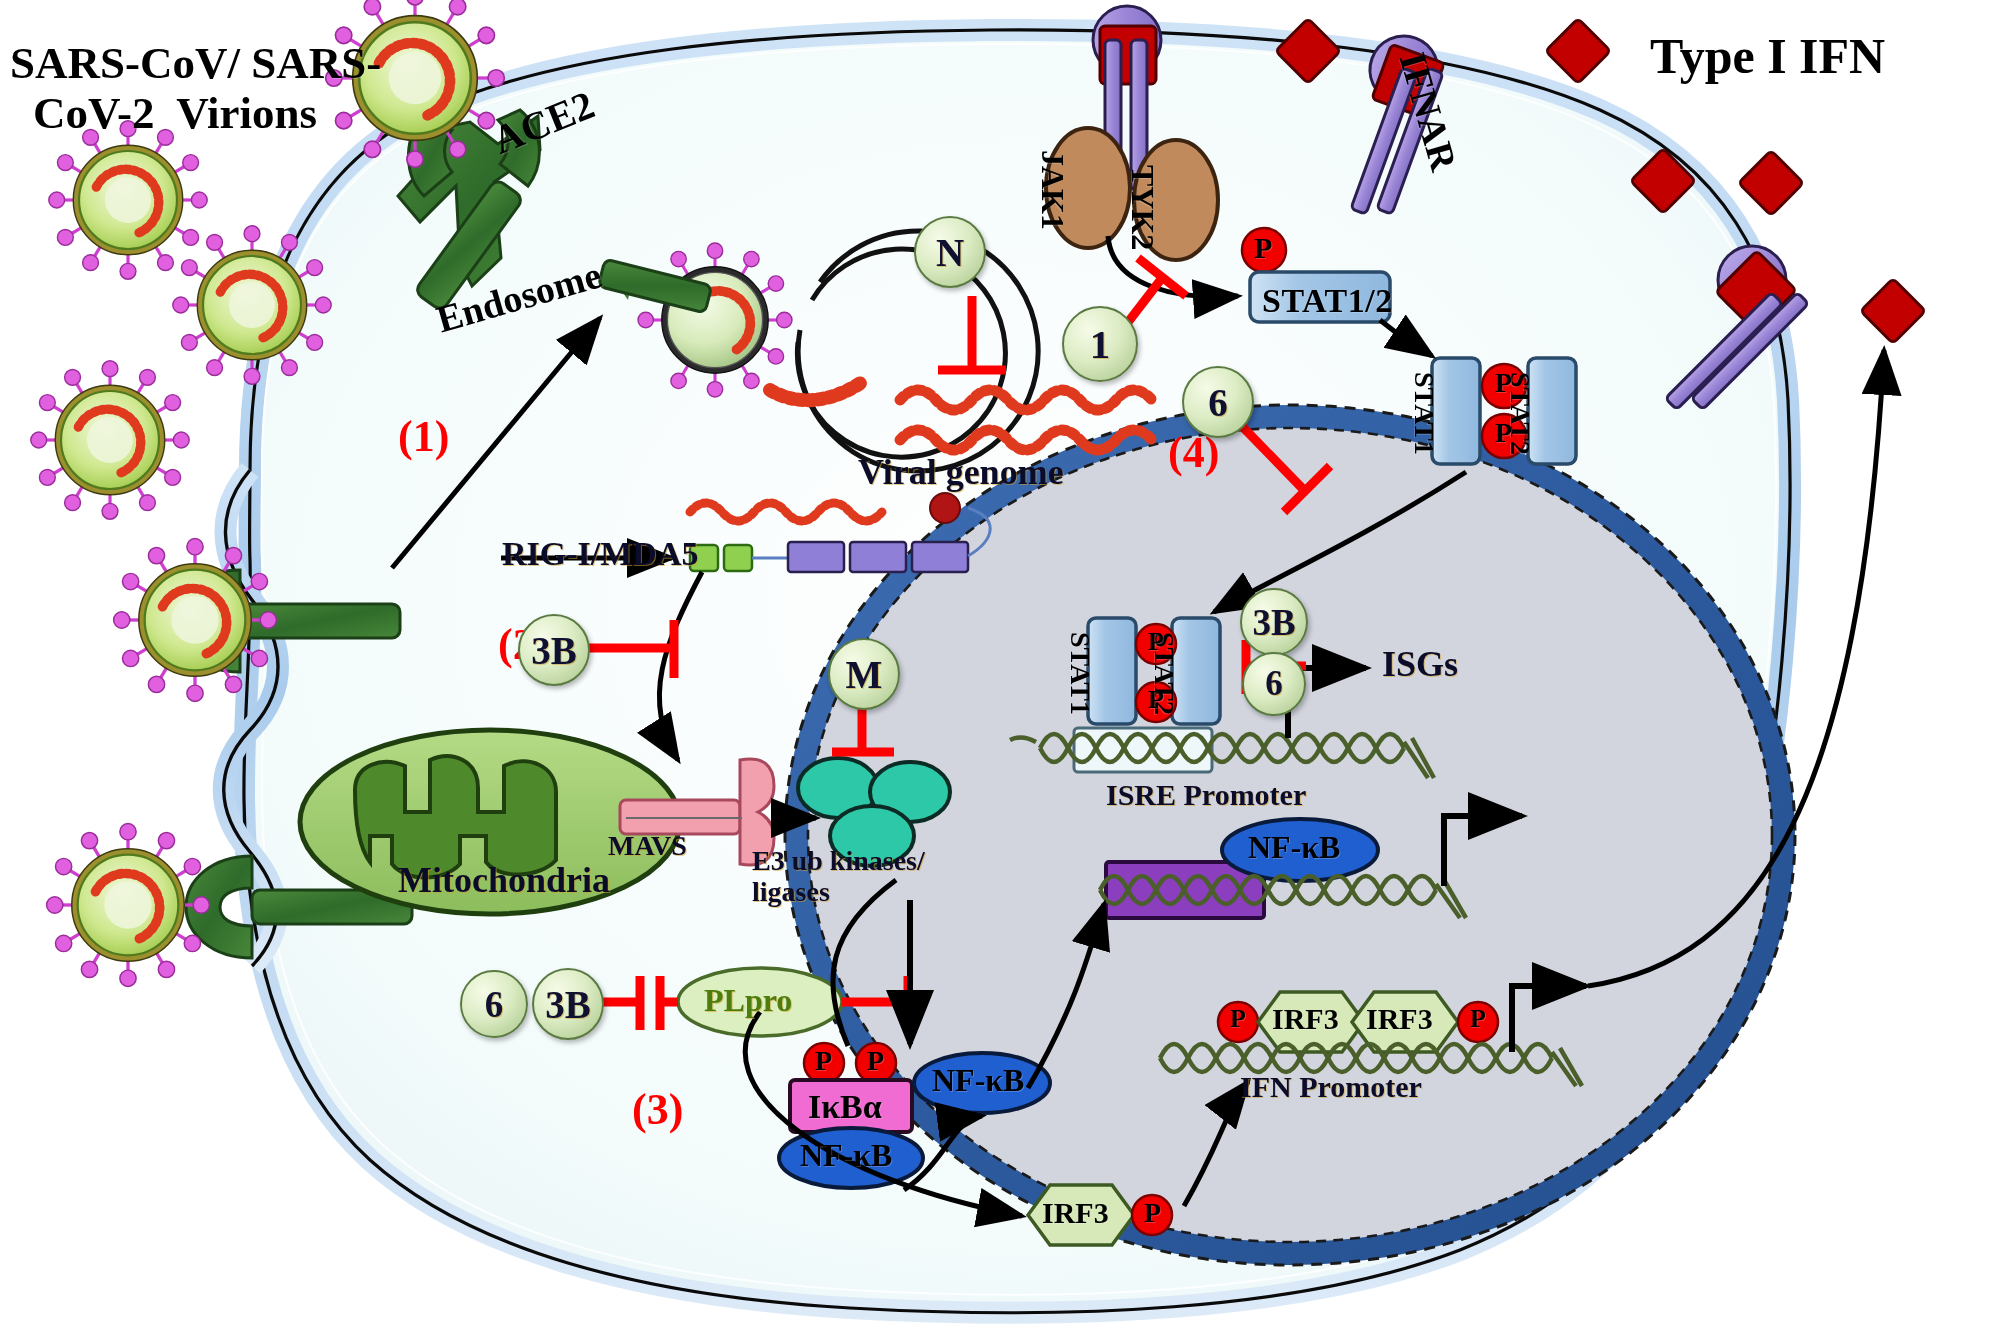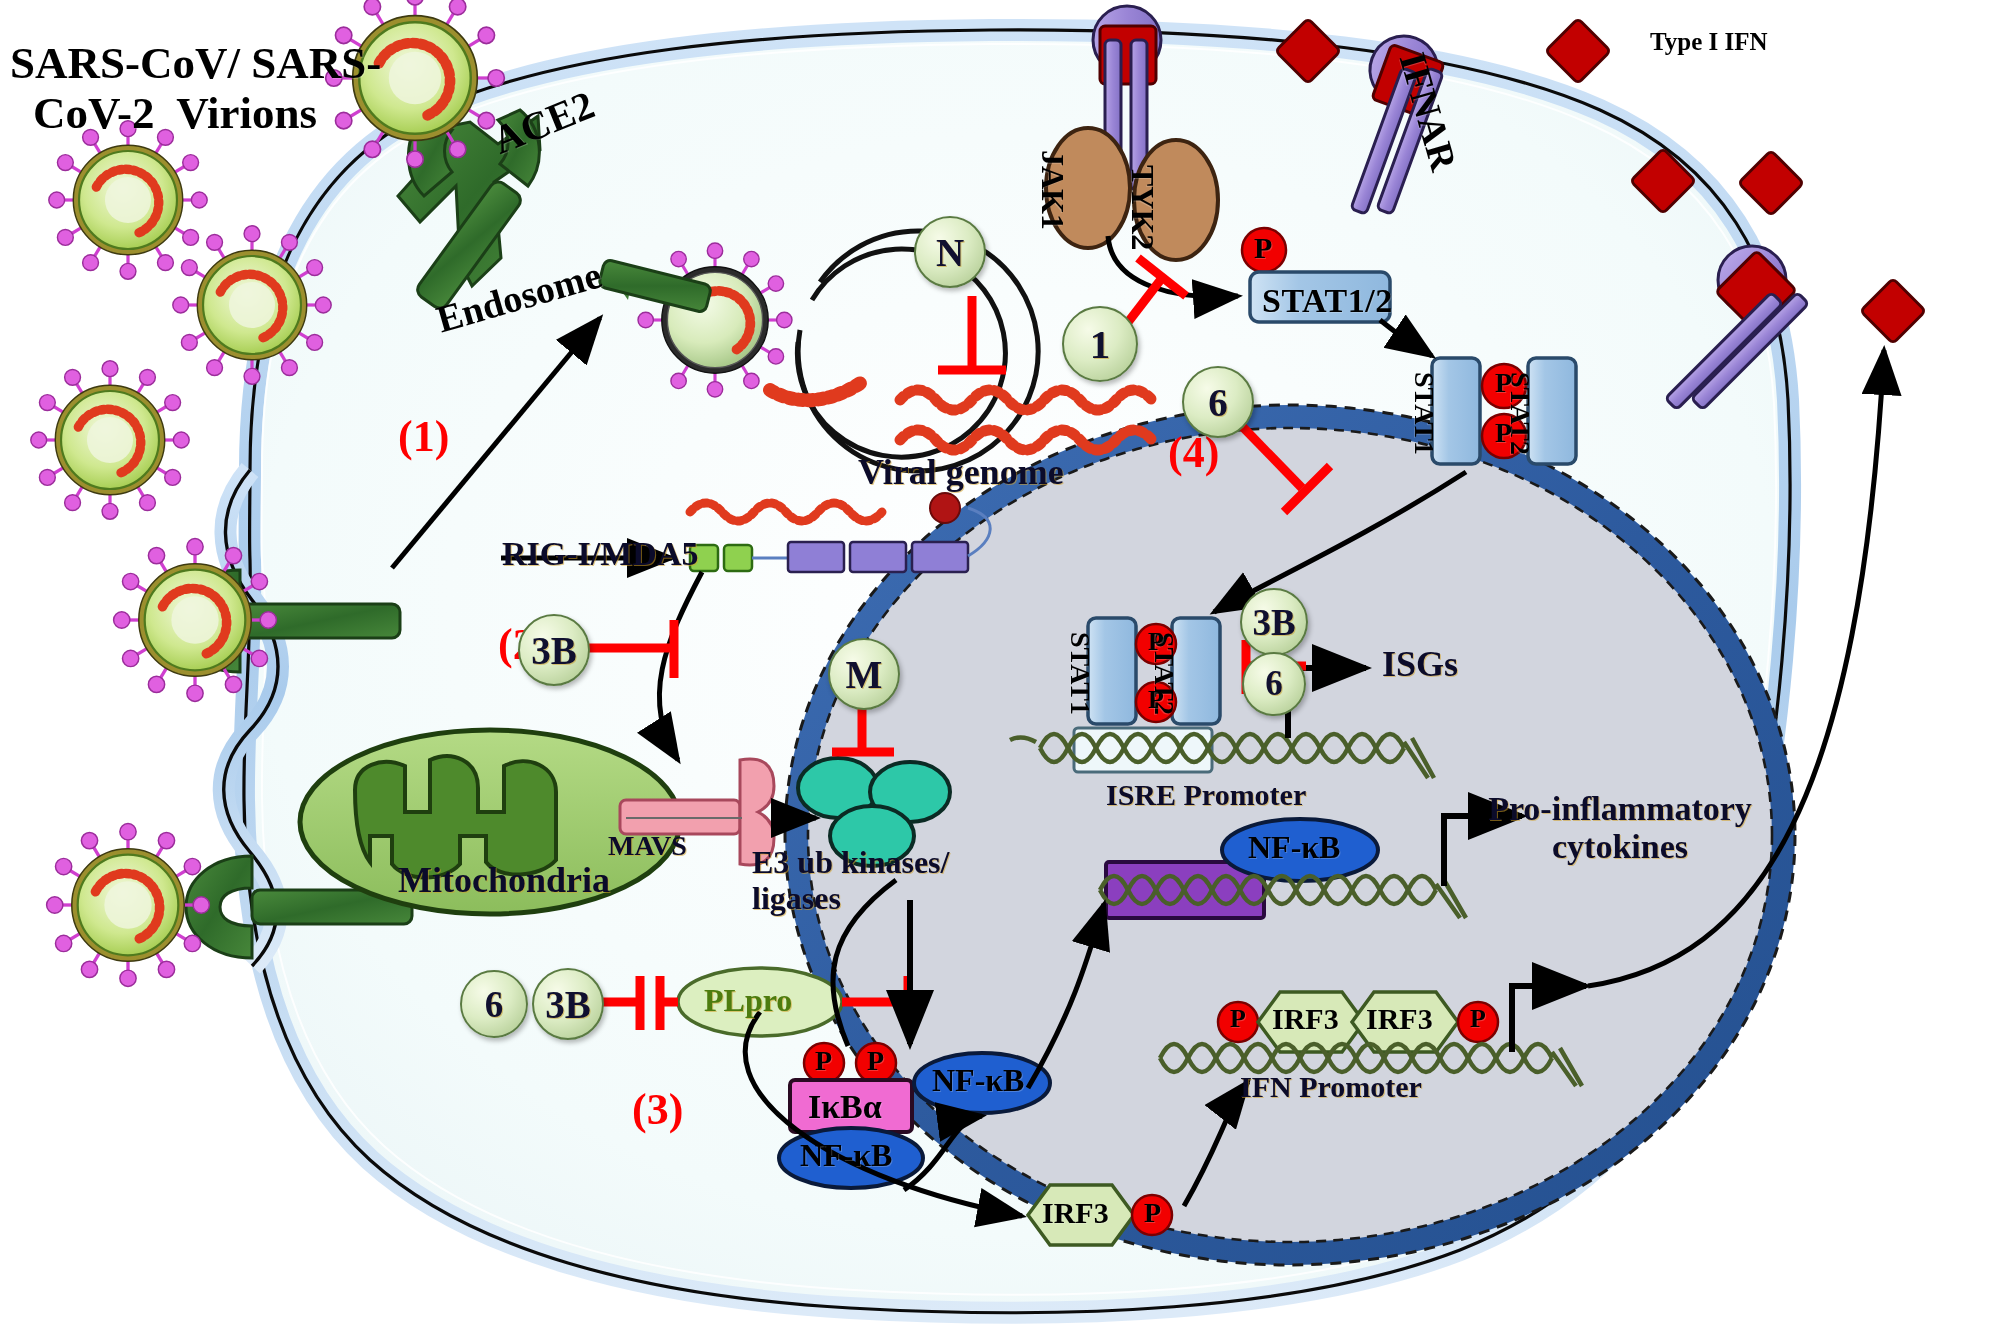--- a/index.html
+++ b/index.html
@@ -584,50 +584,48 @@
 
   <g>
     <path d="M910,900 L910,1044" fill="none" stroke="#000" stroke-width="6" marker-end="url(#ah)"></path>
   </g>
 
 </svg>
 
 <div class="lbl black ctr" style="left:10px;top:38px;width:330px;font-size:45px;">SARS-CoV/ SARS-
 CoV-2  Virions</div>
 
-<div class="lbl black" style="left:1650px;top:28px;font-size:25px;">Type I IFN</div>
+<div class="lbl black" style="left:1650px;top:28px;font-size:50px;">Type I IFN</div>
 
 <div class="lbl black" style="left:1432px;top:48px;font-size:38px;transform:rotate(74deg);transform-origin:left top;">IFNAR</div>
 
 <div class="lbl black" style="left:487px;top:122px;font-size:40px;transform:rotate(-22deg);transform-origin:left top;">ACE2</div>
 
 <div class="lbl black" style="left:432px;top:300px;font-size:38px;transform:rotate(-16deg);transform-origin:left top;">Endosome</div>
 
 <div class="lbl" style="left:858px;top:452px;font-size:36px;">Viral genome</div>
 
 <div class="lbl" style="left:502px;top:535px;font-size:34px;">RIG-I/MDA5</div>
 
 <div class="lbl" style="left:398px;top:860px;font-size:36px;">Mitochondria</div>
 
 <div class="lbl" style="left:608px;top:830px;font-size:28px;">MAVS</div>
 
-<div class="lbl" style="left:752px;top:845px;font-size:32px;">E3 ub kinases/
+<div class="lbl" style="left:752px;top:845px;font-size:28px;">E3 ub kinases/
 ligases</div>
 
 <div class="lbl" style="left:704px;top:983px;font-size:32px;color:#4d7c0f;">PLpro</div>
 
 <div class="lbl" style="left:1090px;top:778px;font-size:30px;margin-left:16px;">ISRE Promoter</div>
 
 <div class="lbl" style="left:1240px;top:1070px;font-size:30px;">IFN Promoter</div>
 
 
 <div class="lbl" style="left:1382px;top:644px;font-size:36px;">ISGs</div>
 
-<div class="lbl ctr" style="left:1470px;top:790px;width:300px;font-size:34px;">Pro-inflammatory
-cytokines</div>
 
 
 <div class="lbl red" style="left:398px;top:412px;font-size:44px;">(1)</div>
 <div class="lbl red" style="left:498px;top:620px;font-size:44px;">(2)</div>
 <div class="lbl red" style="left:632px;top:1085px;font-size:44px;">(3)</div>
 <div class="lbl red" style="left:1168px;top:428px;font-size:44px;">(4)</div>
 
 <div class="lbl black" style="left:1070px;top:150px;font-size:32px;transform:rotate(90deg);transform-origin:left top;">JAK1</div>
 <div class="lbl black" style="left:1160px;top:165px;font-size:32px;transform:rotate(90deg);transform-origin:left top;">TYK2</div>
 

